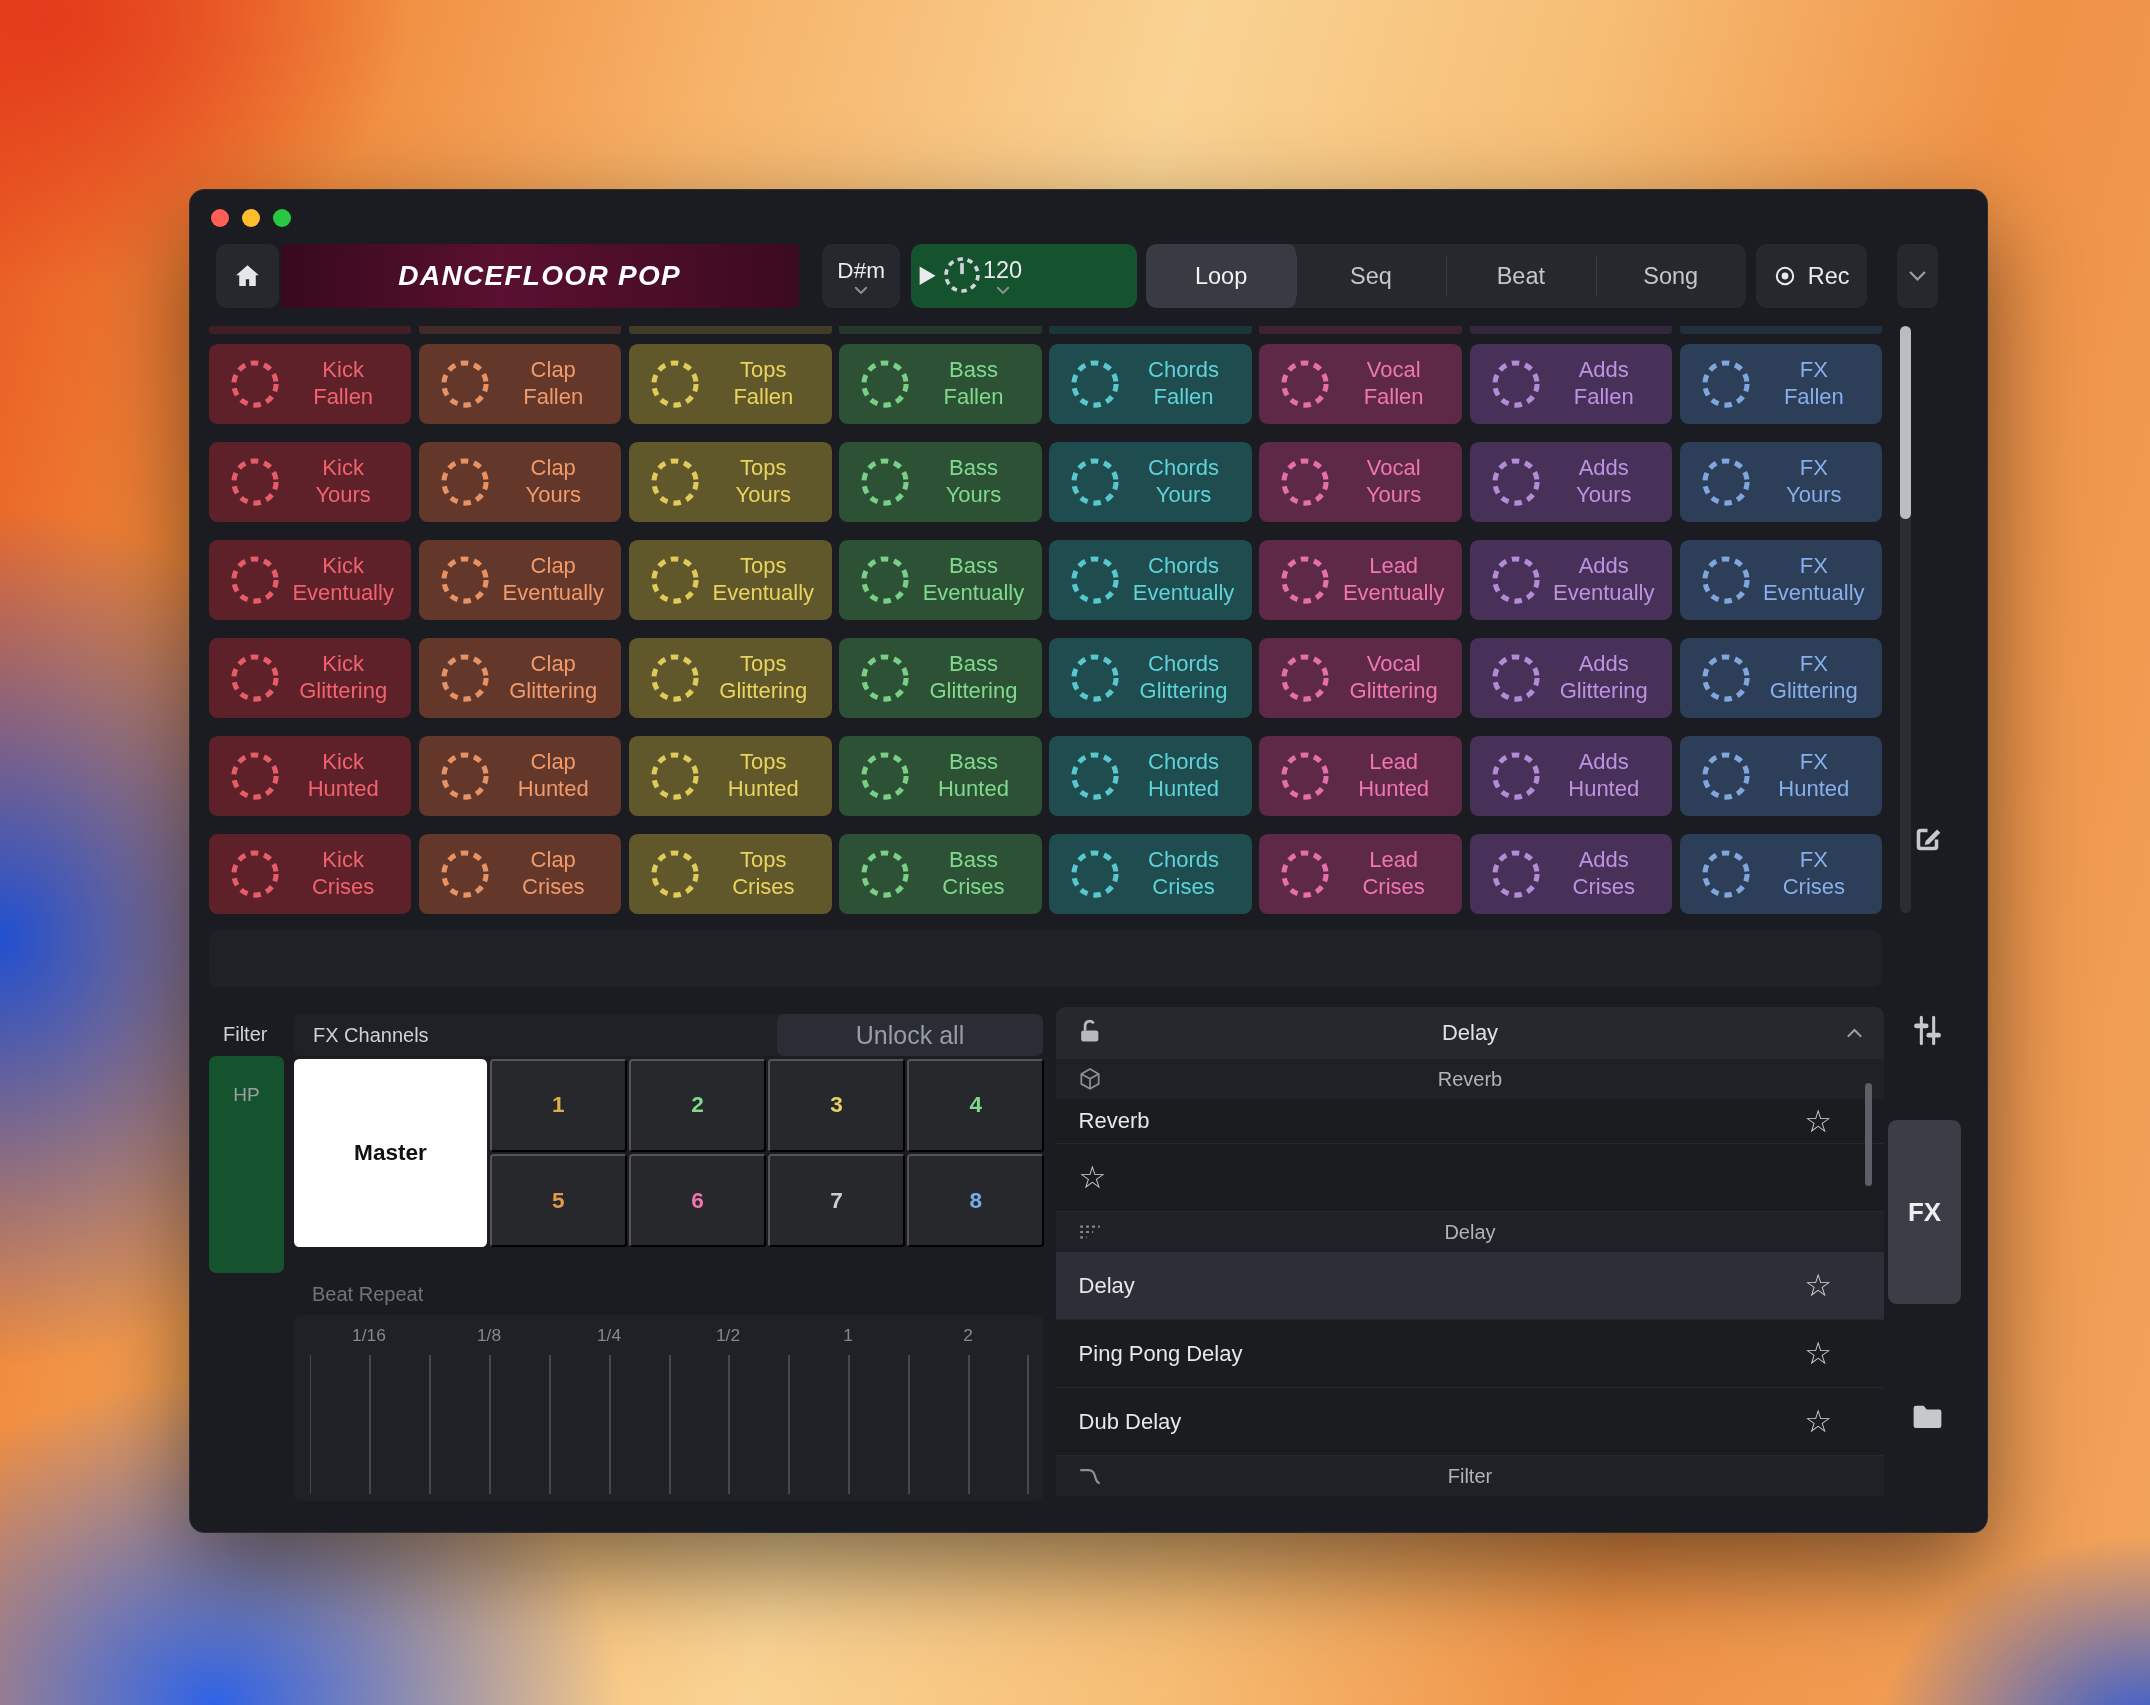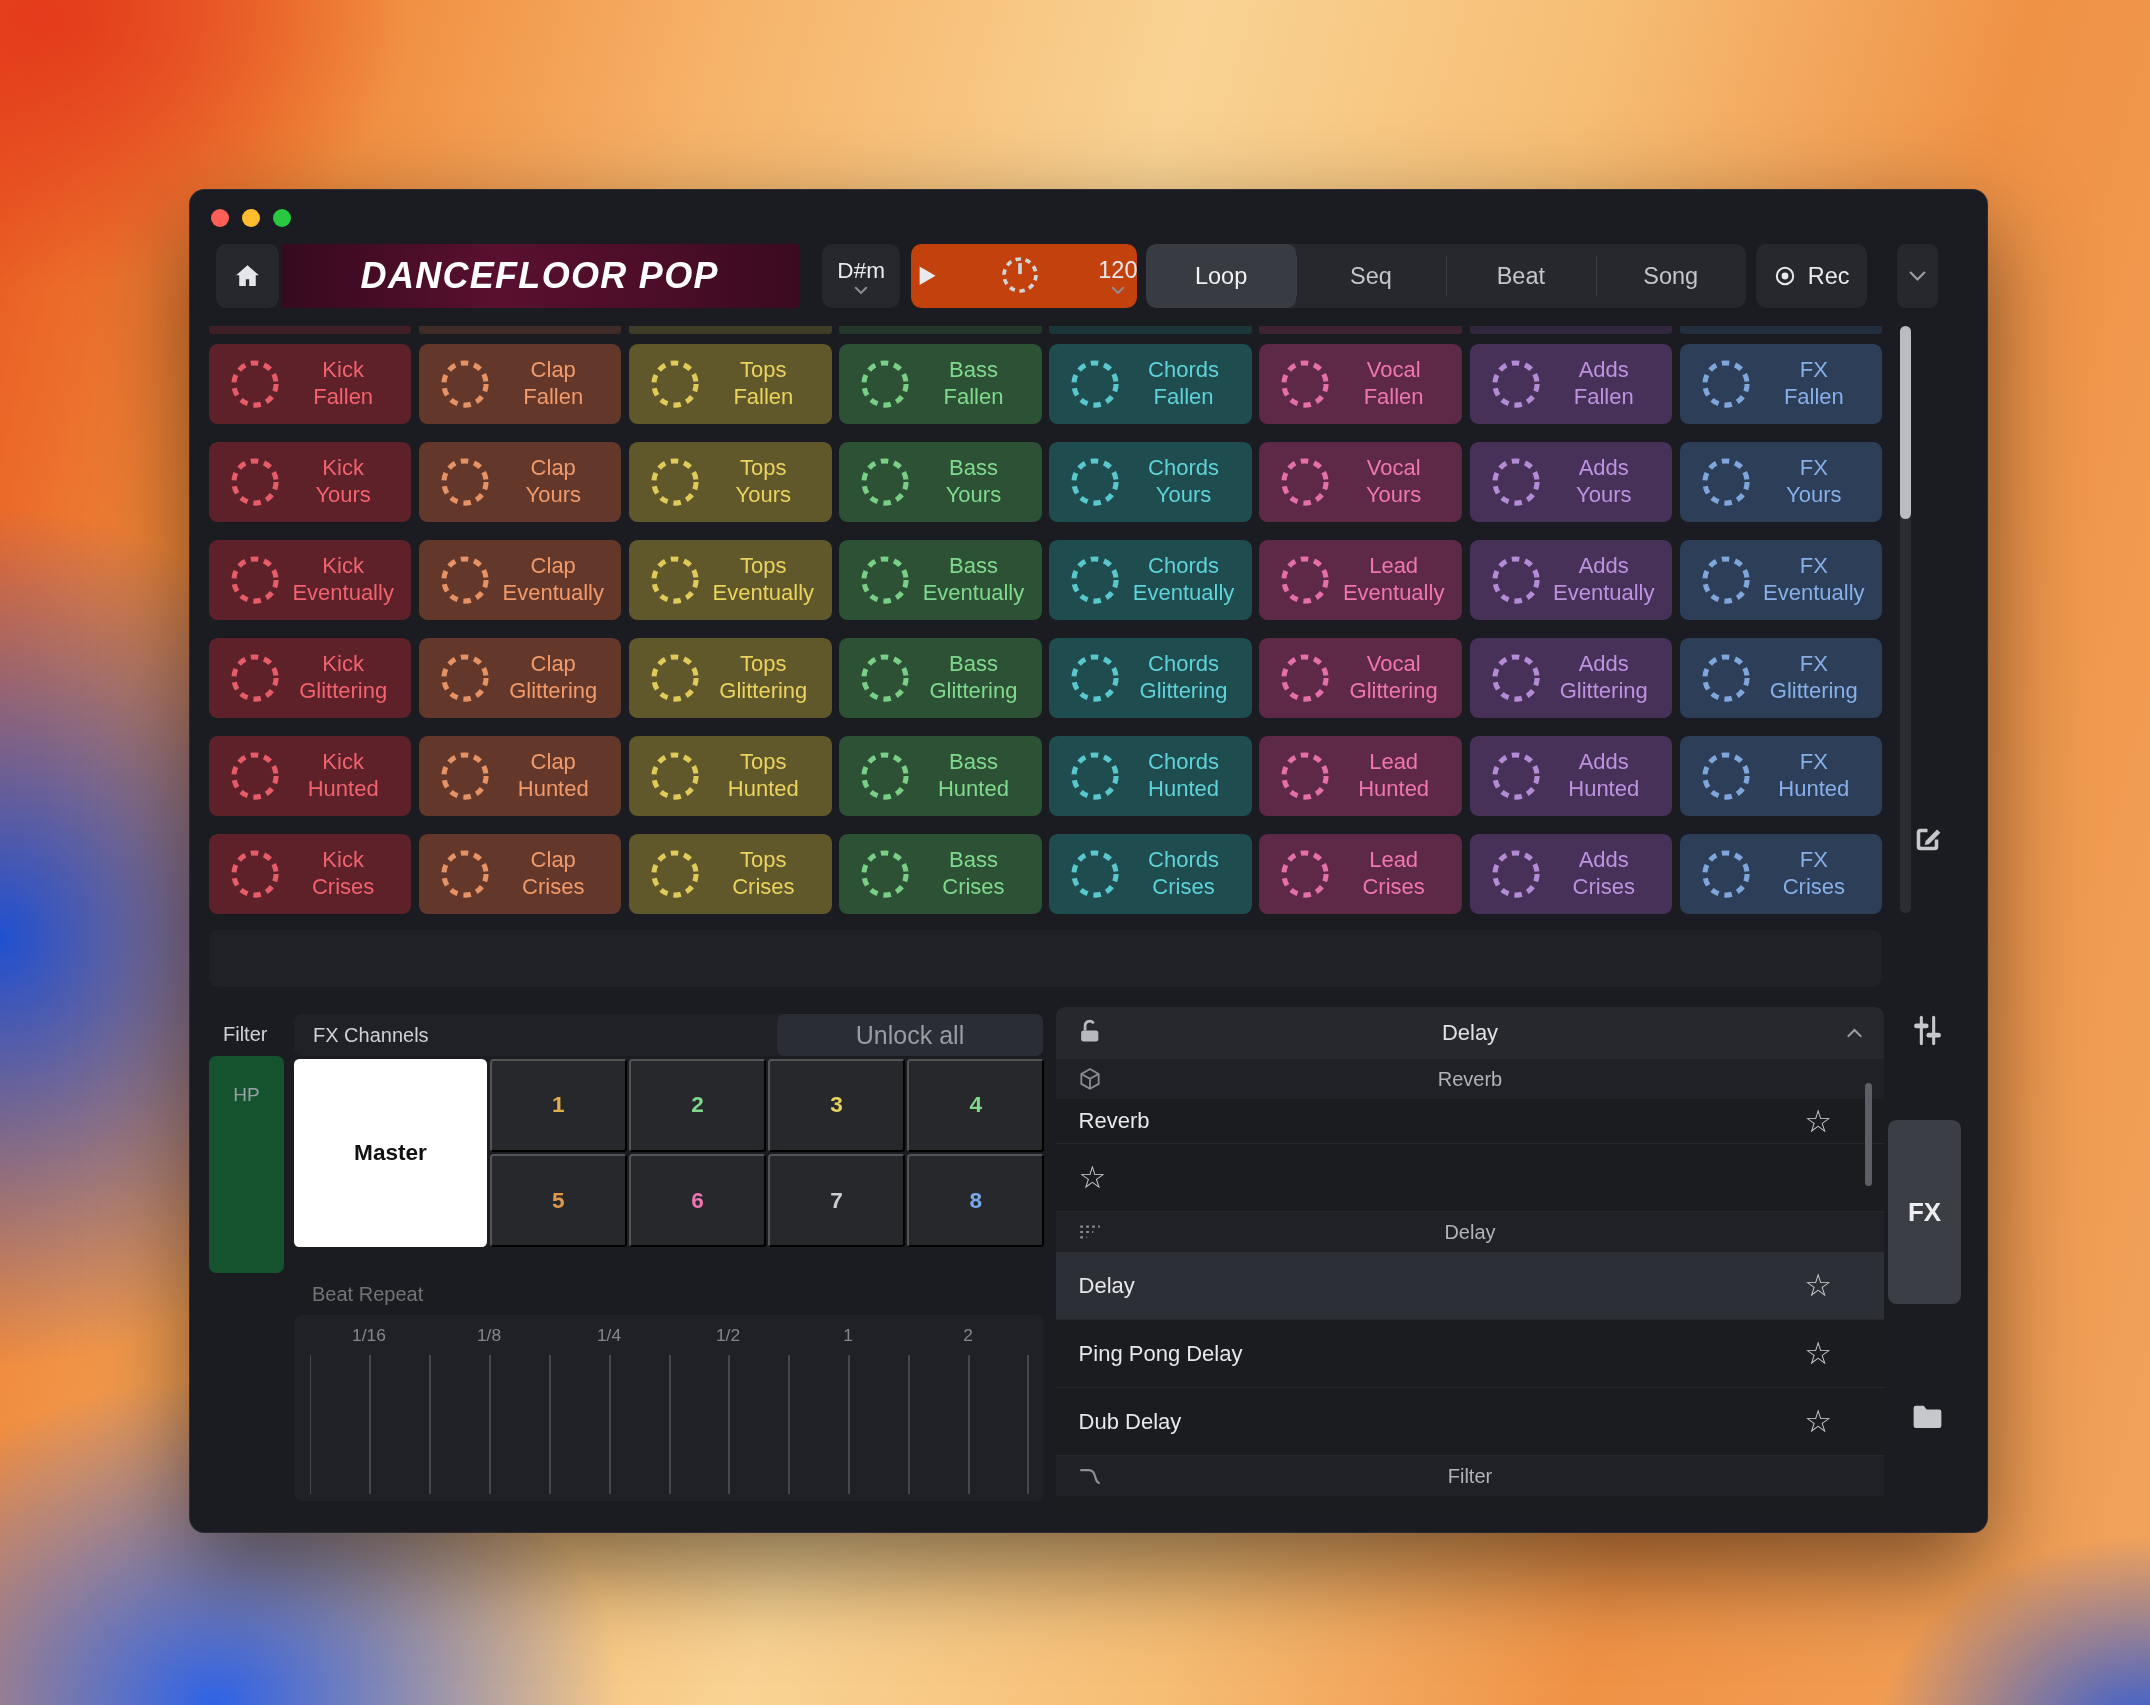--- a/index.html
+++ b/index.html
@@ -24,26 +24,26 @@
   .tl.red{ background:#ff5f57; } .tl.yellow{ background:#febc2e; } .tl.green{ background:#28c840; }
 
   
   .header{ position:absolute; left:26px; top:54px; width:1722px; height:64px; display:flex; align-items:stretch; }
   .hbtn{ background:#26282d; border:none; color:#e8eaed; border-radius:10.4px; cursor:pointer; }
   .home-btn{ width:63px; flex:0 0 63px; display:flex; align-items:center; justify-content:center; }
   .home-btn svg{ width:31px; height:31px; color:#e4e6e9; }
   .title-banner{ flex:0 0 518px; margin-left:1.7px; border-radius:3.5px;
     background:linear-gradient(90deg,#36091e 0%,#5a1030 42%,#4a0d28 75%,#3a0a20 100%);
     display:flex; align-items:center; justify-content:center; }
-  .title-banner span{ color:#fff; font-size:36px; font-weight:800; font-style:italic; letter-spacing:1.3px; }
+  .title-banner span{ color:#fff; font-size:28px; font-weight:800; font-style:italic; letter-spacing:1.3px; }
   .stacked{ display:flex; flex-direction:column; align-items:center; justify-content:center; gap:2px; }
   .key-btn{ flex:0 0 78px; margin-left:23.5px; font-size:22.6px; }
   .chev-sm{ width:14px; height:8.7px; color:#8d9197; }
-  .transport{ flex:0 0 226px; margin-left:11.3px; background:#c2410c; border-radius:10.4px;
-    display:flex; align-items:center; justify-content:space-between; }
+  .transport{ flex:0 0 226px; margin-left:11.3px; background:#14532d; border-radius:10.4px;
+    display:flex; align-items:center; justify-content:flex-start; }
   .play-btn{ background:none; border:none; cursor:pointer; display:flex; }
   .play-btn svg{ width:29.5px; height:29.5px; color:#e8eaed; }
   .beat-circle svg{ width:42px; height:42px; color:#d2d4d8; }
   .bpm-btn{ background:none; border:none; color:#e8eaed; font-size:23.5px; cursor:pointer; }
   .tabs{ flex:1 1 auto; margin-left:8.7px; background:#26282d; border-radius:10.4px; display:flex; overflow:hidden; }
   .tab{ flex:1; background:none; border:none; color:#c3c6cb; font-size:23.5px; cursor:pointer; position:relative; }
   .tab + .tab::before{ content:""; position:absolute; left:0; top:18%; height:64%; width:0.9px; background:#3a3d43; }
   .tab.active{ background:#383b41; border-radius:8.7px; color:#f0f2f4; }
   .tab.active::before{ display:none; }
   .rec{ flex:0 0 111px; margin-left:10.4px; display:flex; align-items:center; justify-content:center; gap:10.4px; font-size:23.5px; }

